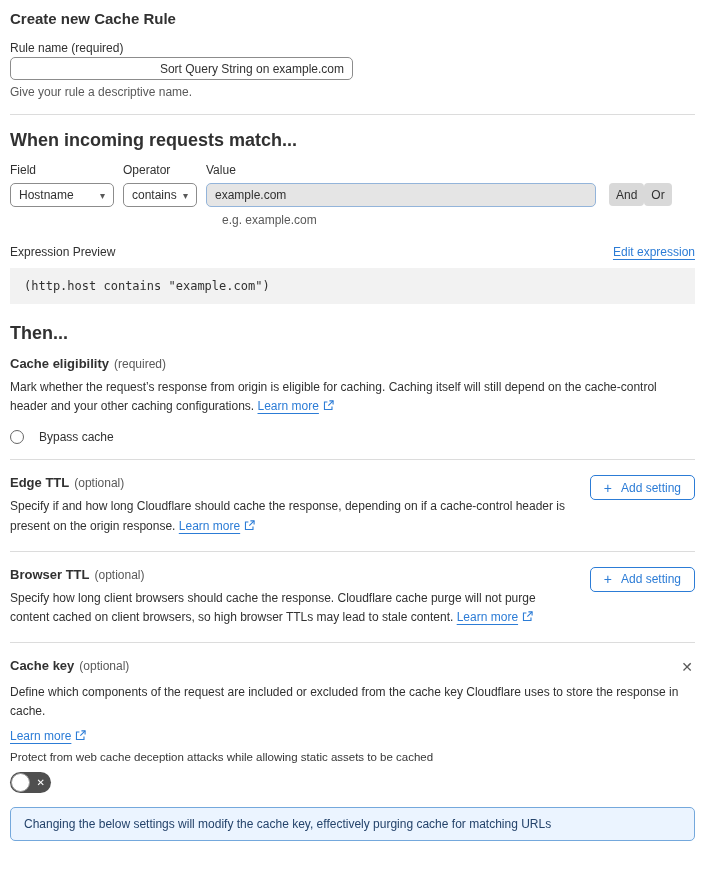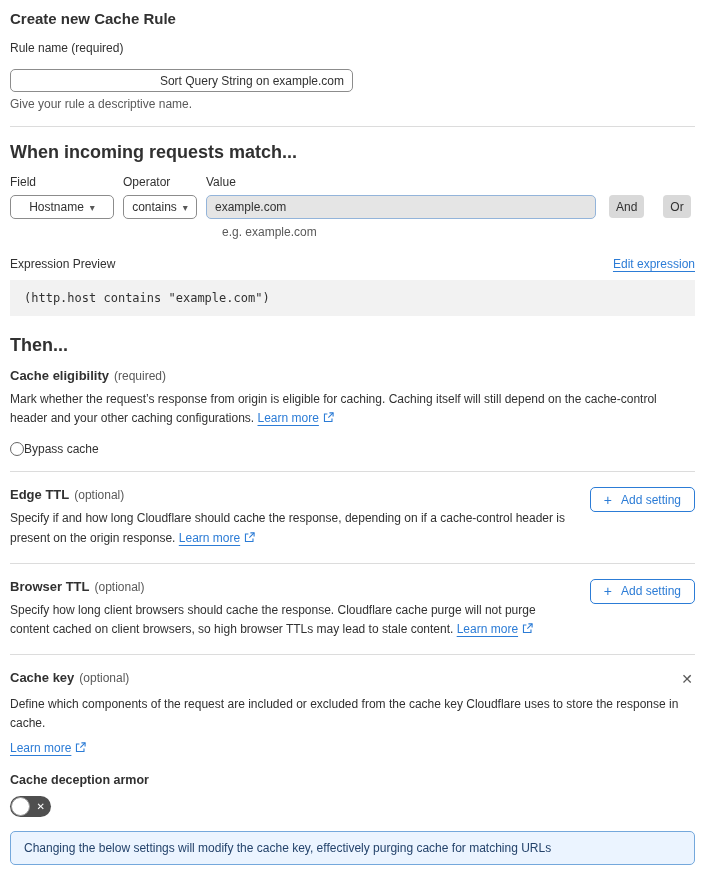--- a/index.html
+++ b/index.html
@@ -5,47 +5,47 @@
   * { box-sizing: border-box; }
   html, body { margin: 0; padding: 0; }
   body {
     width: 705px; height: 869px; overflow: hidden;
     background: #fff; color: #313131;
     font-family: "Liberation Sans", sans-serif;
     padding: 6px 10px 0 10px;
   }
   .page-title { font-size: 15px; font-weight: bold; margin: 4px 0 14px; }
 
-  .field-label { font-size: 12px; margin-bottom: 14px; }
+  .field-label { font-size: 12px; margin-bottom: 2px; }
   .text-input {
     width: 343px; height: 23px; border: 1px solid #8c8c8c; border-radius: 5px;
     padding: 0 8px; font-size: 12px; color: #313131;
     font-family: "Liberation Sans", sans-serif; background: #fff; text-align: right;
   }
   .help-text { font-size: 12px; color: #595959; margin-top: 5px; }
 
   hr.divider { border: none; border-top: 1px solid #dcdcdc; margin: 15px 0; }
 
   .section-heading { font-size: 18px; font-weight: bold; margin: 10px 0 12px; }
 
   .match-row { display: flex; align-items: flex-start; gap: 9px; }
   .col .field-label { margin-bottom: 6px; }
   .fake-select {
     height: 24px; border: 1px solid #8c8c8c; border-radius: 5px; background: #fff;
-    display: flex; align-items: center; justify-content: center;
+    display: flex; align-items: center; justify-content: space-between;
     padding: 0 8px; font-size: 12px; cursor: pointer;
   }
   .w-field { width: 104px; } .w-operator { width: 74px; }
   .chevron { color: #595959; font-size: 10px; margin-left: 6px; }
   .value-input {
     width: 390px; height: 24px; border: 1px solid #93b4da; border-radius: 5px;
     background: #e5e5e5; padding: 0 8px; font-size: 12px; color: #313131;
     font-family: "Liberation Sans", sans-serif;
   }
-  .andor-wrap { display: flex; gap: 19px; margin-top: 20px; margin-left: 4px; }
+  .andor-wrap { display: flex; gap: 0; margin-top: 20px; margin-left: 4px; }
   .andor-btn {
     background: #d9d9d9; border: none; border-radius: 4px; color: #313131;
     font-size: 12px; padding: 5px 7px; line-height: 1; height: 23px; cursor: pointer;
     font-family: "Liberation Sans", sans-serif;
   }
   .value-hint { font-size: 12px; color: #595959; margin: 6px 0 0 212px; }
 
   .expr-row { display: flex; justify-content: space-between; align-items: baseline; margin-top: 18px; }
   .expr-label { font-size: 12px; }
   a.link, .link {
@@ -55,21 +55,21 @@
   .ext-icon { width: 11px; height: 11px; margin-left: 4px; vertical-align: -1px; }
   .code-block {
     background: #f2f2f2; margin-top: 9px; padding: 11px 14px;
     font-family: "DejaVu Sans Mono", monospace; font-size: 12px; color: #313131;
   }
 
   .title-line { font-size: 13px; font-weight: bold; }
   .badge { font-size: 12px; font-weight: normal; color: #595959; margin-left: 5px; }
   .desc { font-size: 12px; line-height: 1.6; margin-top: 7px; }
 
-  .radio-row { display: flex; align-items: flex-end; margin-top: 14px; font-size: 12px; cursor: pointer; }
+  .radio-row { display: flex; align-items: flex-end; gap: 15px; margin-top: 14px; font-size: 12px; cursor: pointer; }
   .radio { width: 14px; height: 14px; border-radius: 50%; border: 1px solid #666; position: relative; background: #fff; flex: none; }
   .radio.selected { border-color: #313131; }
   .radio.selected::after {
     content: ""; position: absolute; left: 2px; top: 2px; width: 8px; height: 8px;
     border-radius: 50%; background: #313131;
   }
   .radio-label.selected { font-weight: bold; }
 
   .setting-row { display: flex; justify-content: space-between; align-items: flex-start; }
   .setting-left { max-width: 556px; }
@@ -223,21 +223,21 @@
   </div>
   <div class="desc">Define which components of the request are included or excluded from the cache key Cloudflare uses to store the response in cache.</div>
   <div style="margin-top:4px">
     <span class="link"><span>Learn more</span><svg class="ext-icon" viewBox="0 0 12 12" fill="none" stroke="#2c7cd6" stroke-width="1.2">
           <path d="M4.8 2.2H1.6v8.2h8.2V7.2"></path>
           <path d="M7 1h4v4"></path>
           <path d="M11 1 5.8 6.2"></path>
         </svg></span>
   </div>
 
-  <div class="sub-title">Cache deception armor</div>
+  <div class="sub-desc">Protect from web cache deception attacks while allowing static assets to be cached</div>
   <div class="toggle off">
     <span class="knob"></span>
     <span class="mark">✕</span>
   </div>
 
   <div class="banner">Changing the below settings will modify the cache key, effectively purging cache for matching URLs</div>
 
 </div>
 
 </body></html>

